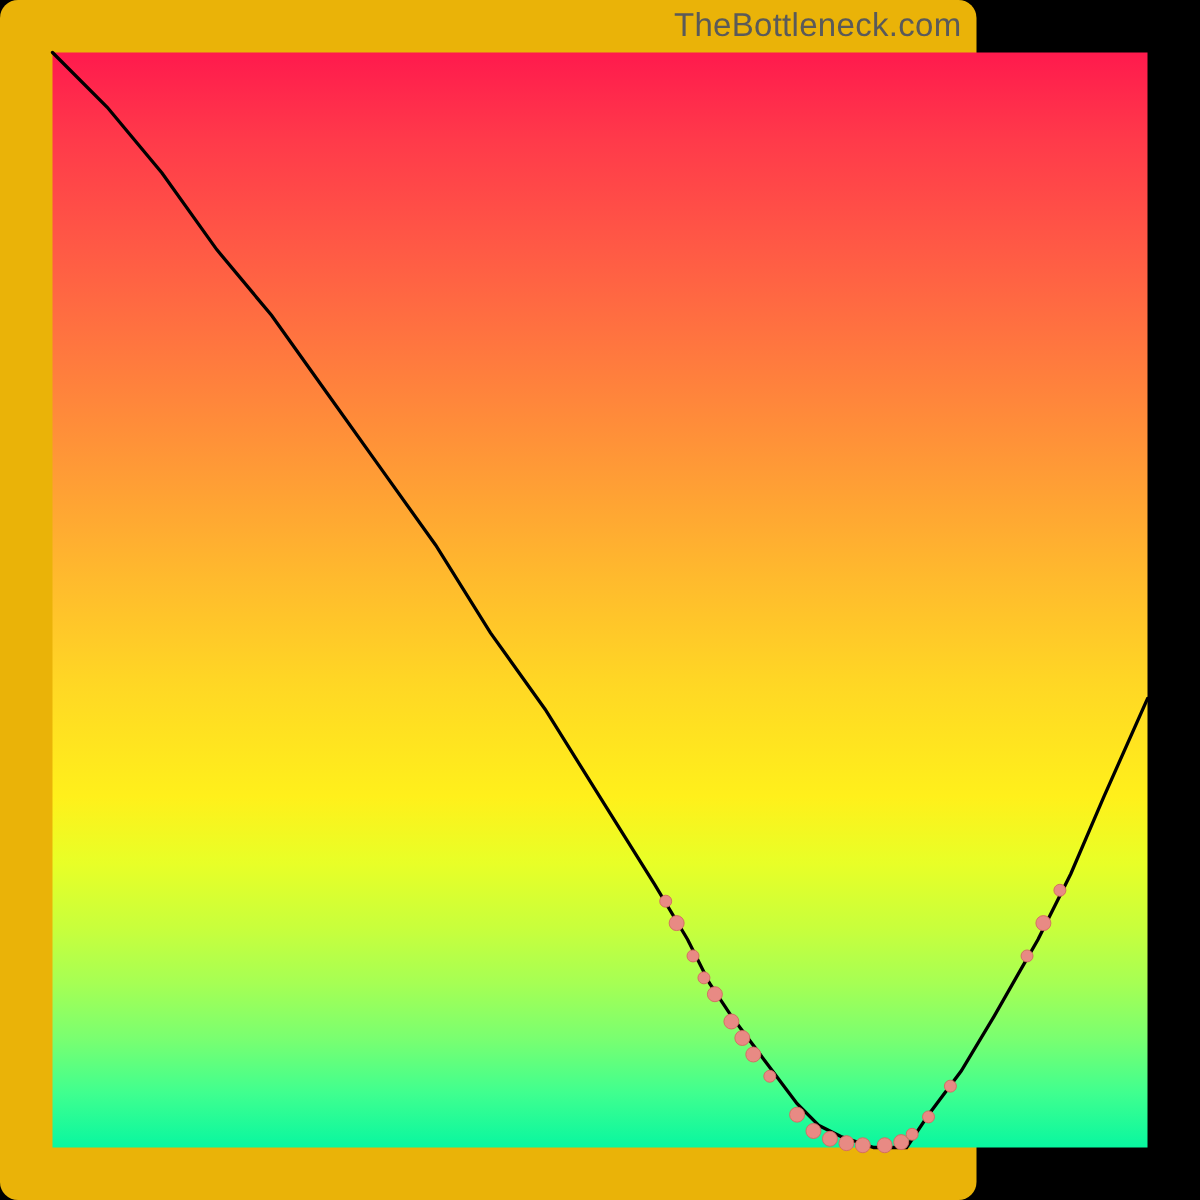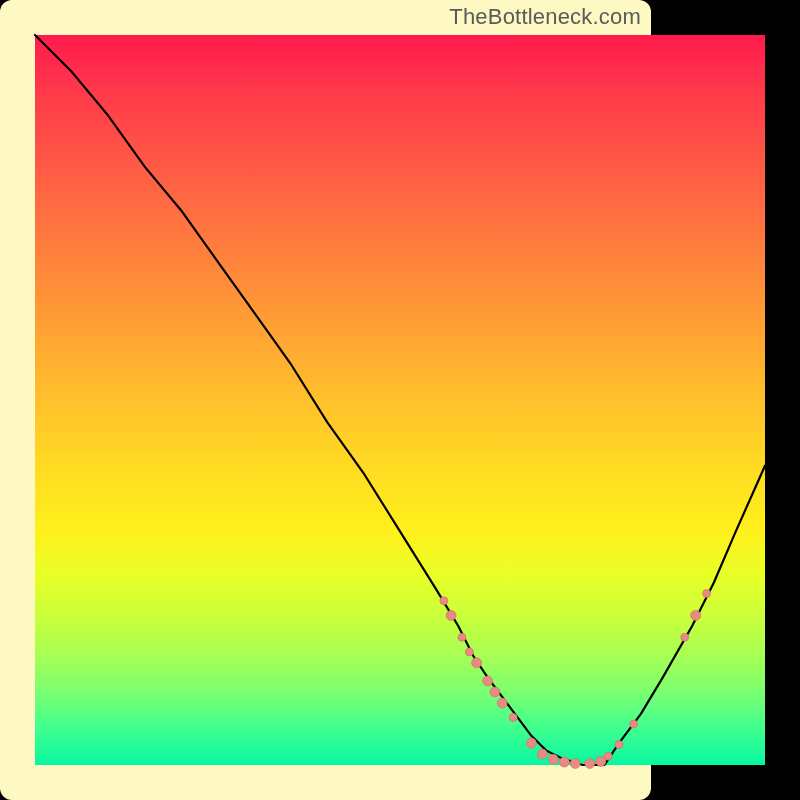--- a/index.html
+++ b/index.html
@@ -8,21 +8,21 @@
     width: 800px;
     height: 800px;
     background: #000;
     overflow: hidden;
     font-family: Arial, Helvetica, sans-serif;
   }
   .frame {
     position: relative;
     width: 651px;
     height: 800px;
-    background: #fef9c3;
+    background: #eab308;
     border-radius: 12px;
   }
   .watermark {
     position: absolute;
     top: 4px;
     right: 10px;
     color: #5a5a5a;
     font-size: 22px;
     font-weight: 500;
     letter-spacing: 0.2px;

